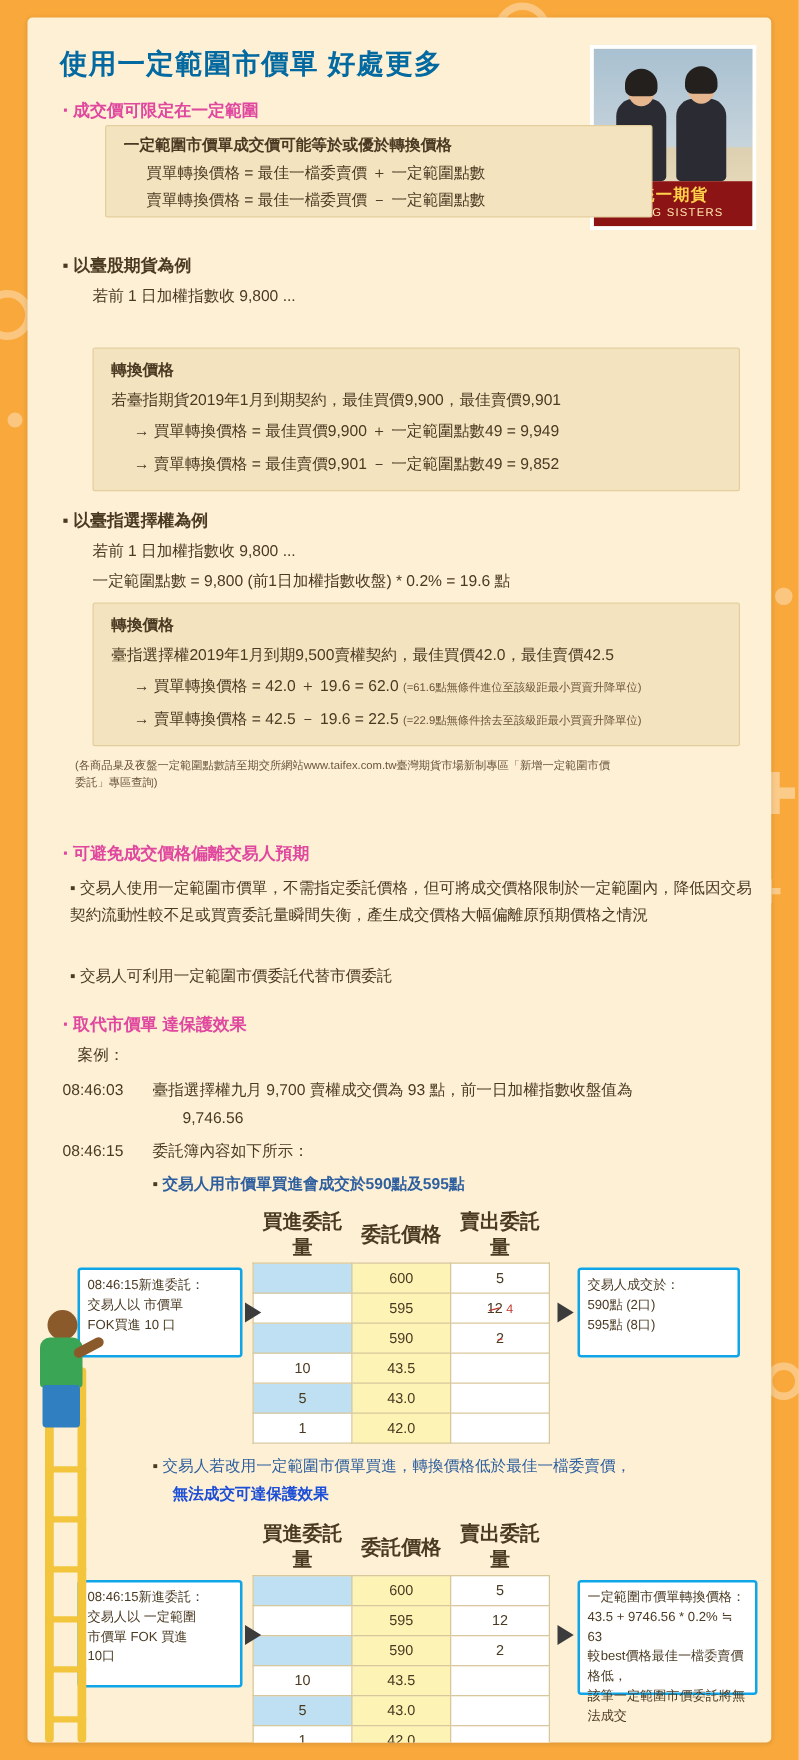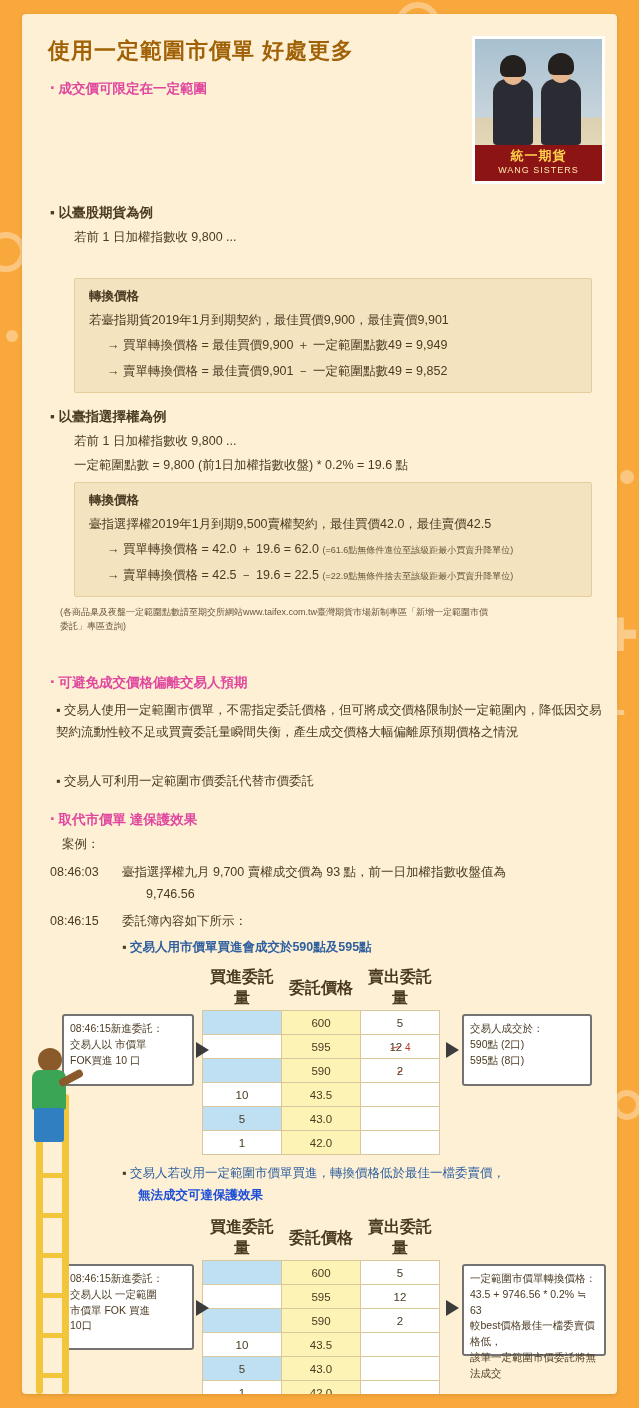--- a/index.html
+++ b/index.html
@@ -27,21 +27,21 @@
     border-radius: 4px;
     box-shadow: 0 1px 4px rgba(0,0,0,0.12);
     overflow: hidden;
   }
 
   .title {
     position: absolute;
     left: 26px; top: 22px;
     font-size: 22px;
     font-weight: bold;
-    color: #a16207;
+    color: #0369a1;
     letter-spacing: 1px;
   }
 
   .photo {
     position: absolute;
     right: 12px; top: 22px;
     width: 133px; height: 148px;
     border: 3px solid #ffffff;
     background: linear-gradient(#9fb7c9 0%, #b9c9d4 45%, #d8c9a8 46%, #e8d9b4 100%);
     overflow: hidden;
@@ -118,21 +118,21 @@
     content: "";
     position: absolute; left: 16%; right: 16%; top: 50%;
     border-top: 1.5px solid #c0392b;
     transform: rotate(-14deg);
   }
   .sup-red { color: #c0392b; font-size: 10px; }
 
   .notebox {
     position: absolute;
     background: #ffffff;
-    border: 2px solid #737373;
+    border: 2px solid #0ea5e9;
     border-radius: 3px;
     font-size: 10.5px;
     color: #4a3a22;
     line-height: 1.5;
     padding: 5px 6px;
   }
 
   .arrow-blk {
     position: absolute;
     width: 0; height: 0;
@@ -176,20 +176,25 @@
     <div class="p-head right"></div>
     <div class="p-hair left"></div>
     <div class="p-hair right"></div>
     <div class="p-band">
       <span>統一期貨</span>
       <span class="sm">WANG SISTERS</span>
     </div>
   </div>
 
   <div class="h-pink" style="left:28px; top:66px;">成交價可限定在一定範圍</div>
+  <div class="beigebox" style="left:62px; top:86px; width:438px; height:74px;">
+    <div class="txt bold" style="left:14px; top:6px; font-weight:bold;">一定範圍市價單成交價可能等於或優於轉換價格</div>
+    <div class="txt" style="left:32px; top:28px;">買單轉換價格 = 最佳一檔委賣價 ＋ 一定範圍點數</div>
+    <div class="txt" style="left:32px; top:50px;">賣單轉換價格 = 最佳一檔委買價 － 一定範圍點數</div>
+  </div>
 
   <div class="h-bullet" style="left:28px; top:190px;">以臺股期貨為例</div>
   <div class="txt" style="left:52px; top:214px;">若前 1 日加權指數收 9,800 ...</div>
   <div class="beigebox" style="left:52px; top:264px; width:518px; height:115px;">
     <div class="txt" style="left:14px; top:8px; font-weight:bold;">轉換價格</div>
     <div class="txt" style="left:14px; top:32px;">若臺指期貨2019年1月到期契約，最佳買價9,900，最佳賣價9,901</div>
     <div class="arrow-li" style="left:32px; top:58px;">買單轉換價格 = 最佳買價9,900 ＋ 一定範圍點數49 = 9,949</div>
     <div class="arrow-li" style="left:32px; top:84px;">賣單轉換價格 = 最佳賣價9,901 － 一定範圍點數49 = 9,852</div>
   </div>
 

